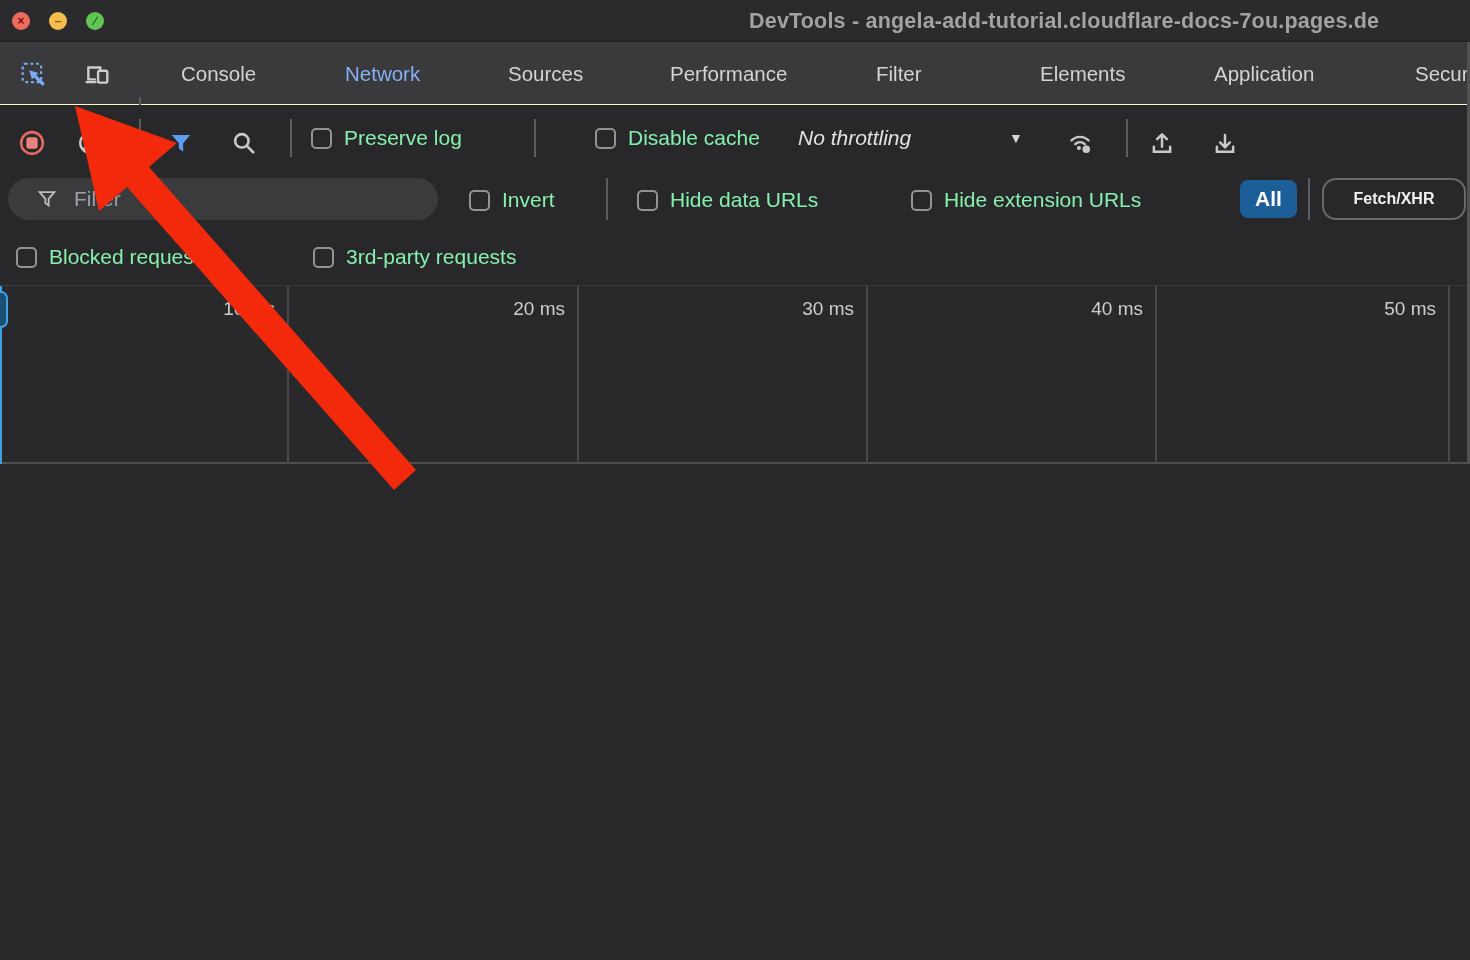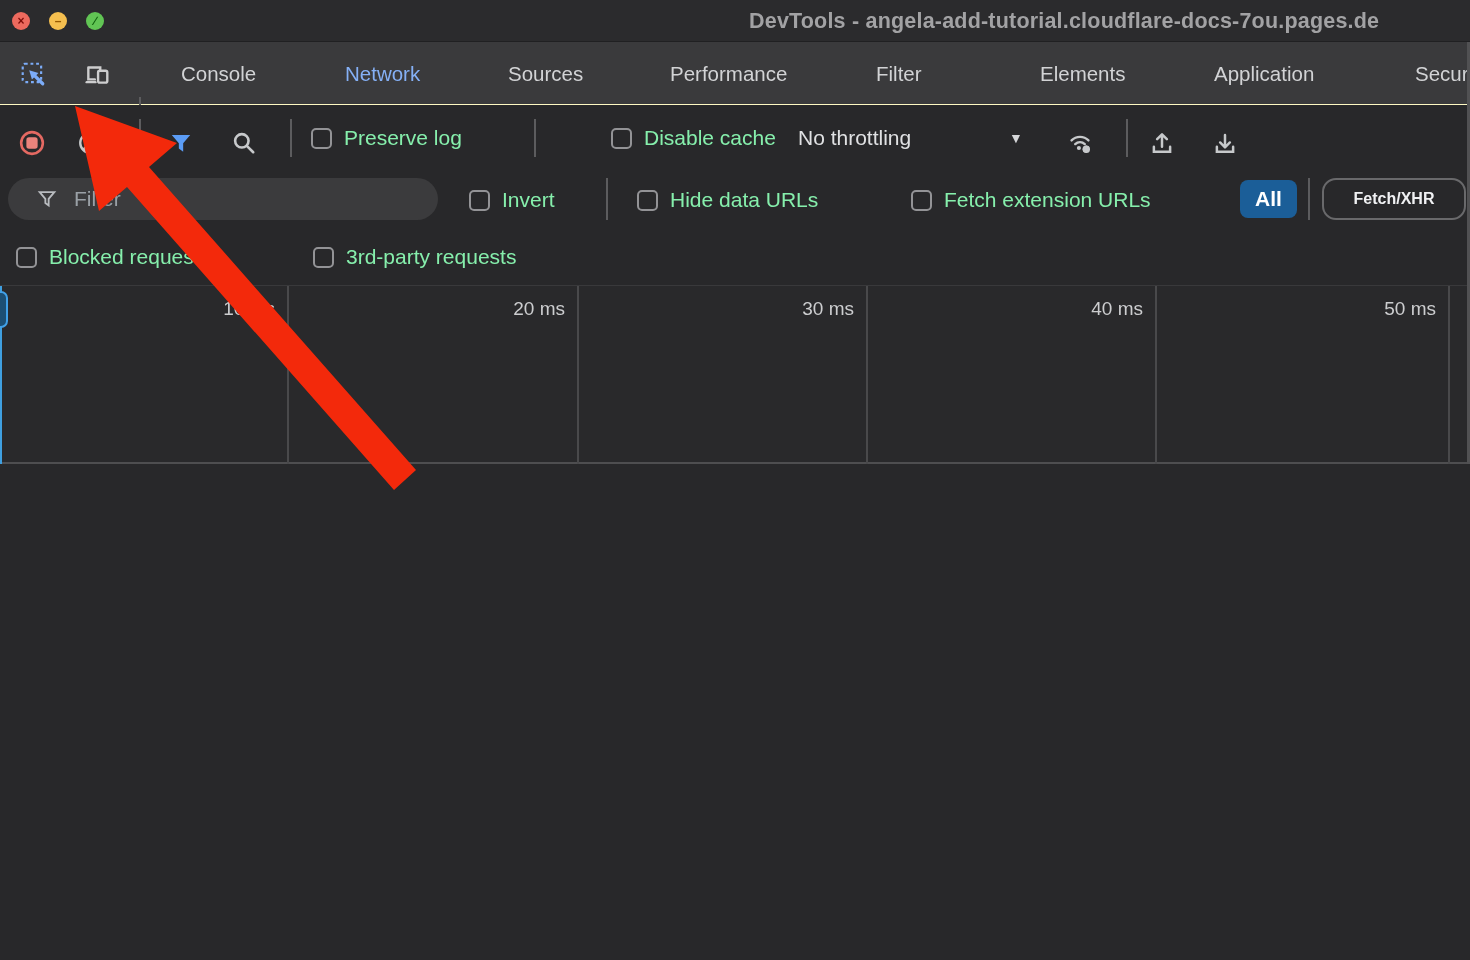--- a/index.html
+++ b/index.html
@@ -55,21 +55,21 @@
   .filter-pill input::placeholder { color:#9aa0a6; opacity:1; }
 
   .chip-all { position:absolute; left:1240px; top:10px; width:57px; height:38px;
     background:#1b5e98; border-radius:8px; color:#ffffff; font-size:21px; font-weight:bold;
     display:flex; align-items:center; justify-content:center; }
   .chip-fetch { position:absolute; left:1322px; top:8px; width:144px; height:42px;
     border:2px solid #69696b; border-radius:14px; color:#f0f1f3; font-size:16px; font-weight:bold;
     display:flex; align-items:center; justify-content:center; background:#28282a; }
 
   .dropdown { position:absolute; left:798px; top:0; height:65px; display:flex;
-    align-items:center; gap:46px; color:#e0e1e3; font-size:21px; }
+    align-items:center; gap:46px; color:#e0e1e3; font-size:21px;font-style:italic; }
   .caret { font-size:14px; color:#d6d7d9; }
 
   
   .overview { position:absolute; left:0; top:285px; width:1470px; height:179px;
     background:#29292b; border-top:1px solid #39393b; border-bottom:2px solid #4e4e50; }
   .ov-div { position:absolute; top:0; width:2px; height:179px; background:#49494b; }
   .ov-label { position:absolute; top:12px; width:80px; text-align:right;
     color:#cccdcf; font-size:19px; white-space:nowrap; }
   .ov-grabber { position:absolute; left:-6px; top:5px; width:14px; height:37px;
     background:#1c4f74; border:2px solid #41a1e8; border-radius:7px; }
@@ -168,21 +168,21 @@
       <path d="M14.6 14.6 L20.5 20.5" stroke="#c7c9cb" stroke-width="2.4" stroke-linecap="round"></path>
     </svg>
   </div>
   <div class="vdiv" style="left:290px; top:14px; height:38px;"></div>
 
   <div class="hitem" style="left:311px; top:21px;">
     <span class="cb"></span>
     <span class="lbl">Preserve log</span>
   </div>
   <div class="vdiv" style="left:534px; top:14px; height:38px;"></div>
-  <div class="hitem" style="left:572px; top:21px;padding-left:39px;">
+  <div class="hitem" style="left:556px; top:21px;padding-left:39px;">
     <span class="cb"></span>
     <span class="lbl">Disable cache</span>
   </div>
 
   <div class="dropdown">
     <span>No throttling</span>
   </div>
   <div class="caret" style="position:absolute; left:1009px; top:25px;">▼</div>
 
   <div class="tb-iconbtn" style="left:1062px; top:20px;">
@@ -223,21 +223,21 @@
     <span class="cb"></span>
     <span class="lbl">Invert</span>
   </div>
   <div class="vdiv" style="left:606px; top:8px; height:42px;"></div>
   <div class="hitem" style="left:637px; top:18px;">
     <span class="cb"></span>
     <span class="lbl">Hide data URLs</span>
   </div>
   <div class="hitem" style="left:911px; top:18px;">
     <span class="cb"></span>
-    <span class="lbl">Fetch extension URLs</span>
+    <span class="lbl">Hide extension URLs</span>
   </div>
 
   <div class="chip-all">
     <span>All</span>
   </div>
   <div class="vdiv" style="left:1308px; top:8px; height:42px;"></div>
   <div class="chip-fetch">
     <span>Fetch/XHR</span>
   </div>
 </div>

